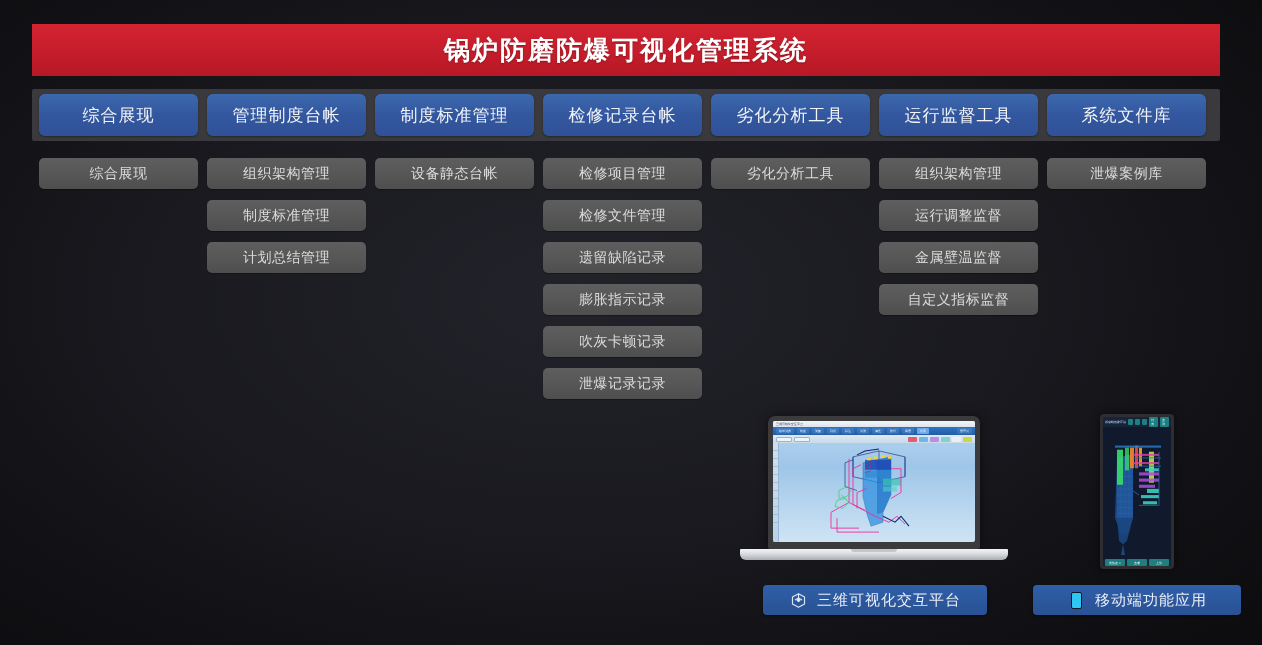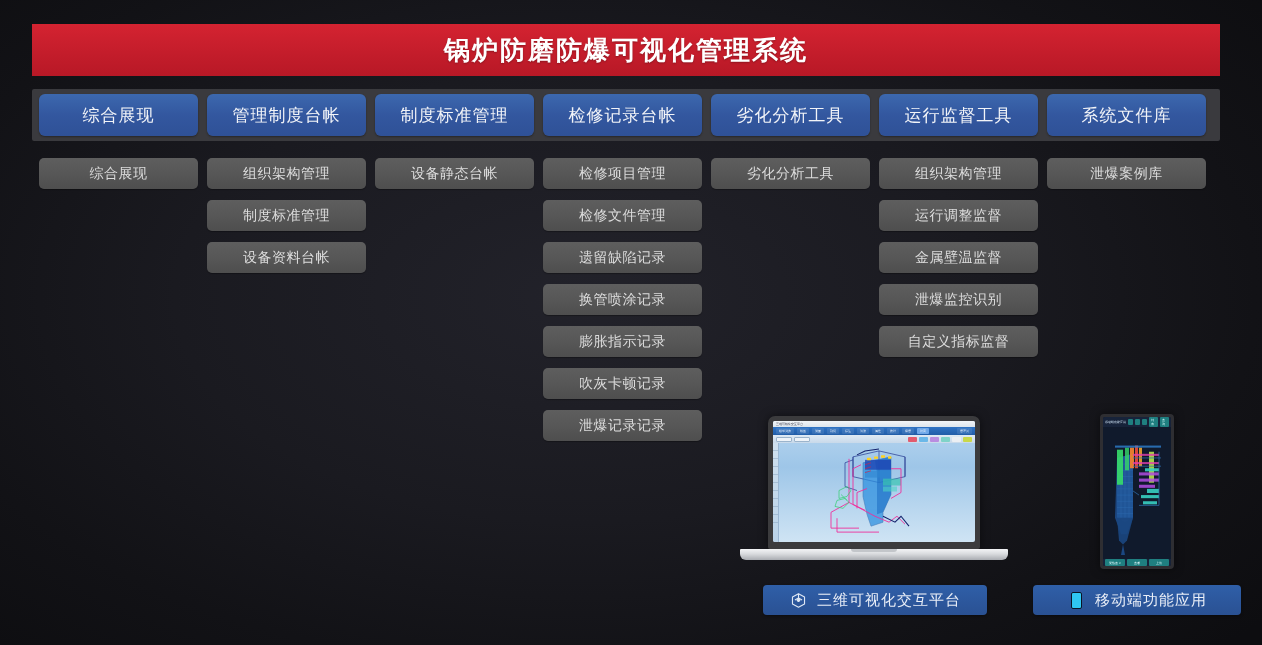--- a/index.html
+++ b/index.html
@@ -255,54 +255,52 @@
       <div class="col-head">综合展现</div>
       <div class="col-items">
         <div class="sub-item">综合展现</div>
       </div>
     </div>
     <div class="column">
       <div class="col-head">管理制度台帐</div>
       <div class="col-items">
         <div class="sub-item">组织架构管理</div>
         <div class="sub-item">制度标准管理</div>
-        <div class="sub-item">设备资料台帐</div>
+        <div class="sub-item">计划总结管理</div>
       </div>
     </div>
     <div class="column">
       <div class="col-head">制度标准管理</div>
       <div class="col-items">
         <div class="sub-item">设备静态台帐</div>
       </div>
     </div>
     <div class="column">
       <div class="col-head">检修记录台帐</div>
       <div class="col-items">
         <div class="sub-item">检修项目管理</div>
         <div class="sub-item">检修文件管理</div>
         <div class="sub-item">遗留缺陷记录</div>
-        <div class="sub-item">换管喷涂记录</div>
         <div class="sub-item">膨胀指示记录</div>
         <div class="sub-item">吹灰卡顿记录</div>
         <div class="sub-item">泄爆记录记录</div>
       </div>
     </div>
     <div class="column">
       <div class="col-head">劣化分析工具</div>
       <div class="col-items">
         <div class="sub-item">劣化分析工具</div>
       </div>
     </div>
     <div class="column">
       <div class="col-head">运行监督工具</div>
       <div class="col-items">
         <div class="sub-item">组织架构管理</div>
         <div class="sub-item">运行调整监督</div>
         <div class="sub-item">金属壁温监督</div>
-        <div class="sub-item">泄爆监控识别</div>
         <div class="sub-item">自定义指标监督</div>
       </div>
     </div>
     <div class="column">
       <div class="col-head">系统文件库</div>
       <div class="col-items">
         <div class="sub-item">泄爆案例库</div>
       </div>
     </div>
   </div>

